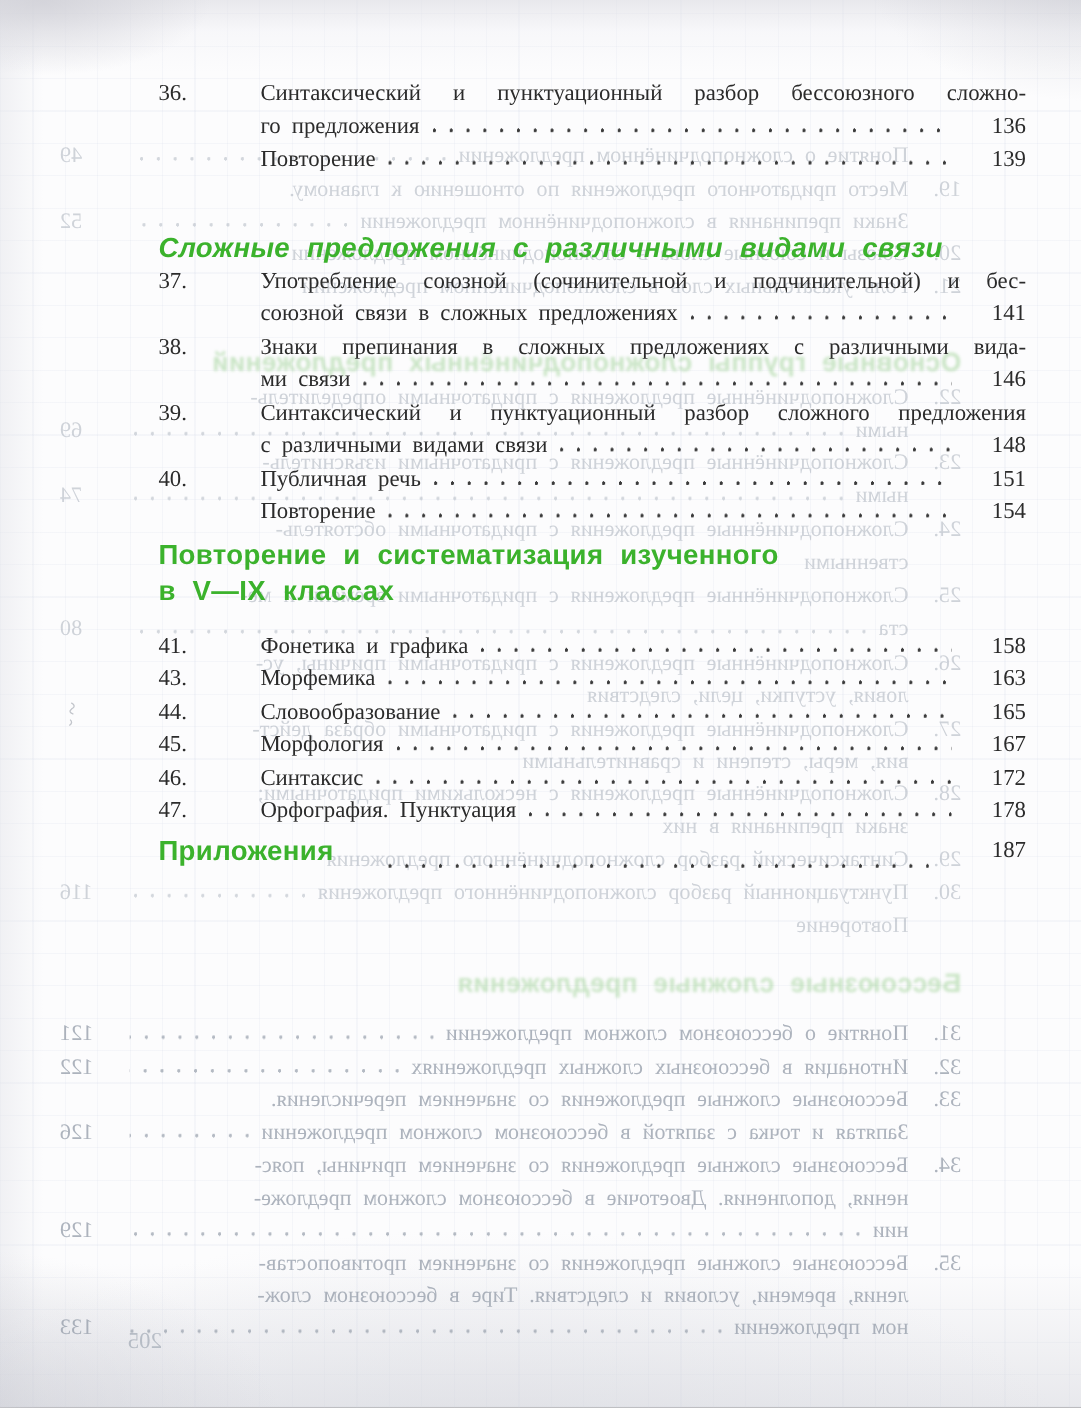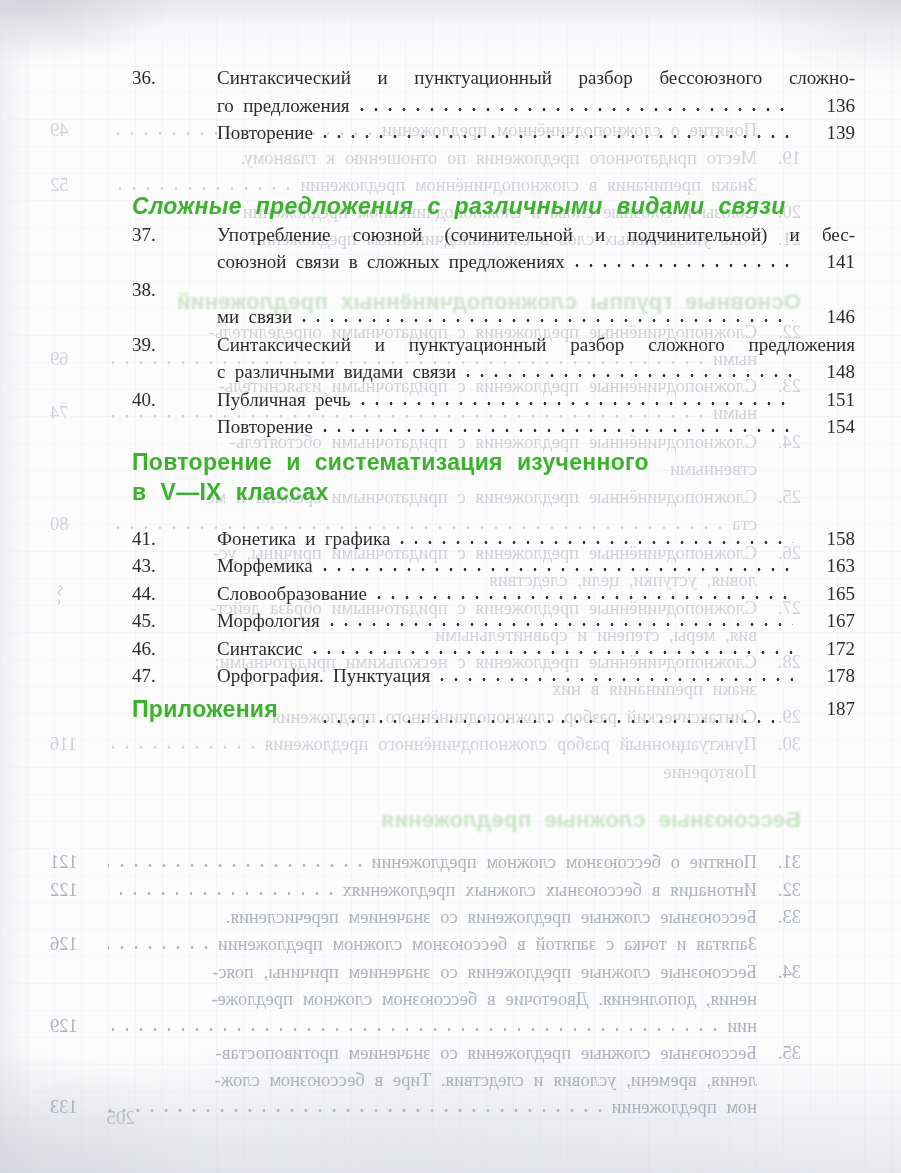--- a/index.html
+++ b/index.html
@@ -302,20 +302,21 @@
         <span class="t-text fill">Употребление союзной (сочинительной и подчинительной) и бес-</span>
       </div>
     <div class="trow">
         <span class="t-num"></span>
         <span class="t-text">союзной связи в сложных предложениях</span>
         <span class="t-leader"></span>
         <span class="t-page">141</span>
       </div>
     <div class="trow">
         <span class="t-num">38.</span>
+        <span class="t-text fill">Знаки препинания в сложных предложениях с различными вида-</span>
       </div>
     <div class="trow">
         <span class="t-num"></span>
         <span class="t-text">ми связи</span>
         <span class="t-leader"></span>
         <span class="t-page">146</span>
       </div>
     <div class="trow">
         <span class="t-num">39.</span>
         <span class="t-text fill">Синтаксический и пунктуационный разбор сложного предложения</span>

